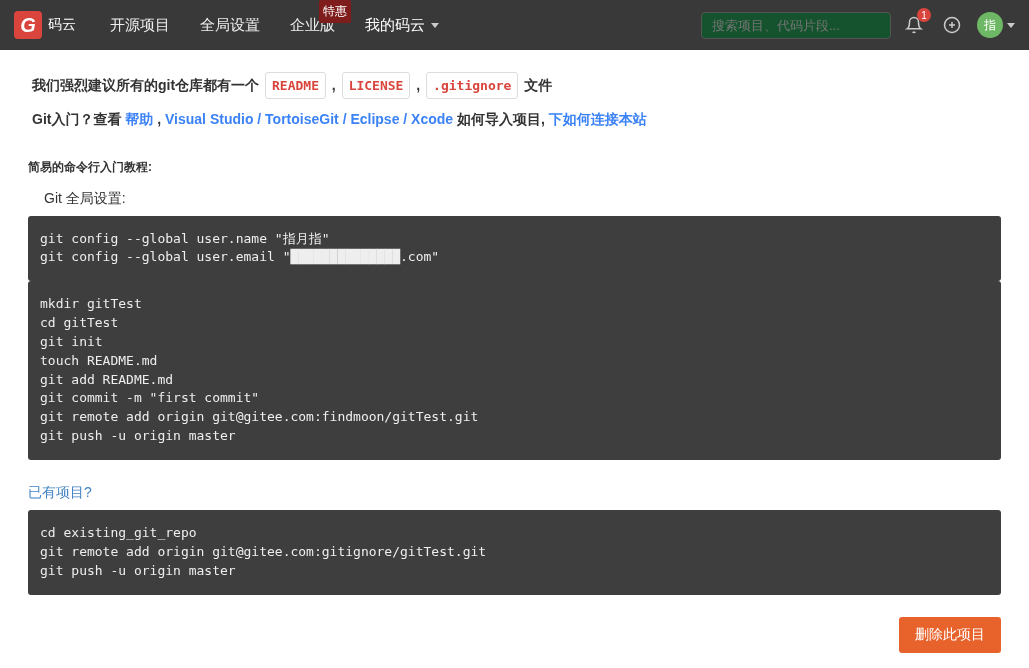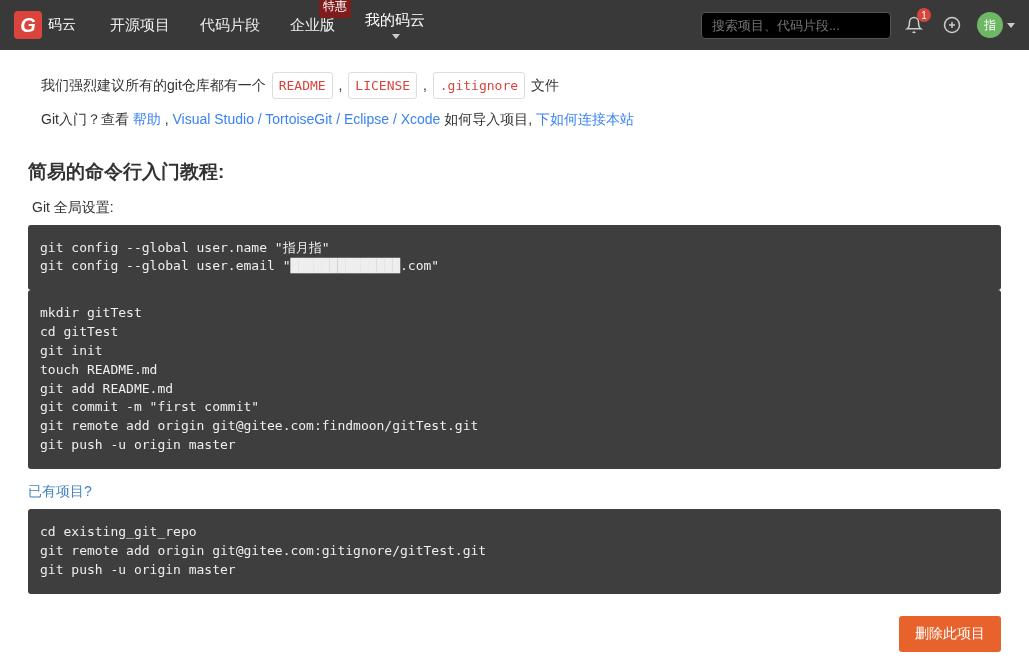--- a/index.html
+++ b/index.html
@@ -2,54 +2,54 @@
 <html><head>
 <meta charset="utf-8">
 <style>
 * { margin: 0; padding: 0; box-sizing: border-box; }
 body { font-family: -apple-system, "Helvetica Neue", Arial, sans-serif; background: #fff; color: #333; font-size: 14px; }
 .topbar { background: #393939; height: 50px; display: flex; align-items: center; padding: 0 14px; color: #fff; }
 .logo { display: flex; align-items: center; gap: 6px; margin-right: 28px; }
 .logo-g { background: #d9453c; color: #fff; font-weight: bold; width: 28px; height: 28px; border-radius: 4px; display: flex; align-items: center; justify-content: center; font-size: 20px; font-style: italic; }
 .nav { display: flex; gap: 18px; }
 .nav-item { color: #eee; font-size: 15px; position: relative; padding: 4px 6px; cursor: pointer; display:flex; align-items:center; gap:4px;}
-.nav-item.active { color: #fff; flex-direction: column; }
+.nav-item.active { color: #fff; }
 .badge-promo { position: absolute; top: -12px; right: -10px; background: #7f1d1d; color: #fff; font-size: 12px; padding: 3px 4px; border-radius: 2px; }
 .caret { width:0; height:0; border-left:4px solid transparent; border-right:4px solid transparent; border-top:5px solid #ccc; display:inline-block; margin-left:2px;}
 .spacer { flex: 1; }
-.search { background: #000000; border: 1px solid #555; border-radius: 4px; padding: 5px 10px; color: #aaa; width: 190px; font-size: 13px; }
+.search { background: #14532d; border: 1px solid #555; border-radius: 4px; padding: 5px 10px; color: #aaa; width: 190px; font-size: 13px; }
 .icon-btn { width: 30px; height: 30px; display: flex; align-items: center; justify-content: center; margin-left: 8px; color: #ccc; position: relative; cursor: pointer; }
 .icon-btn svg { width: 18px; height: 18px; }
 .notif-badge { position: absolute; top: -2px; right: -2px; background: #d9453c; color: #fff; font-size: 10px; width: 14px; height: 14px; border-radius: 50%; display:flex; align-items:center; justify-content:center; }
 .avatar { width: 26px; height: 26px; border-radius: 50%; background: #6eb865; color:#fff; display:flex; align-items:center; justify-content:center; font-size:12px; margin-left:10px;}
 .content { padding: 14px 28px; }
-.line { margin: 8px 13px; line-height: 1.8; color: #333; }
+.line { margin: 8px 4px; line-height: 1.8; color: #333; font-weight: bold; }
 .tag { display: inline-block; border: 1px solid #ddd; border-radius: 3px; padding: 1px 6px; color: #d9453c; background: #fff; margin: 0 2px; font-family: Menlo, monospace; font-size: 13px;}
 .link { color: #3b82f6; cursor: pointer; }
-h3 { font-size: 19px; font-weight: bold; margin: 26px 0 12px; color: #333; }
-.sub { font-size: 14px; margin: 14px 4px 8px; color: #333; }
-.sublink { color: #4183c4; font-size: 14px; margin: 14px 0 8px; display:block; cursor:pointer;}
+h3 { font-size: 12px; font-weight: bold; margin: 26px 0 12px; color: #333; }
+.sub { font-size: 14px; margin: 14px 16px 8px; color: #333; }
+.sublink { color: #4183c4; font-size: 14px; margin: 24px 0 8px; display:block; cursor:pointer;}
 pre { background: #3e3e3e; color: #eee; padding: 14px 12px; border-radius: 3px; font-family: Menlo, Consolas, monospace; font-size: 13px; line-height: 1.45; white-space: pre; overflow-x:auto; }
 .footer-row { display:flex; justify-content:flex-end; margin-top: 22px; }
 .del-btn { background: #e8632c; color: #fff; border: none; padding: 9px 16px; border-radius: 3px; font-size: 14px; cursor: pointer; }
 </style>
 </head>
 <body>
 
 <div class="topbar">
   <div class="logo">
     <div class="logo-g">G</div>
     <span>码云</span>
   </div>
   <div class="nav">
     <div class="nav-item">
         <span>开源项目</span>
       </div>
     <div class="nav-item">
-        <span>代码片段</span>
+        <span>全局设置</span>
       </div>
     <div class="nav-item">
       <span>企业版</span>
       <span class="badge-promo">特惠</span>
     </div>
     <div class="nav-item active">
       <span>我的码云</span>
         <span class="caret"></span>
     </div>
   </div>

